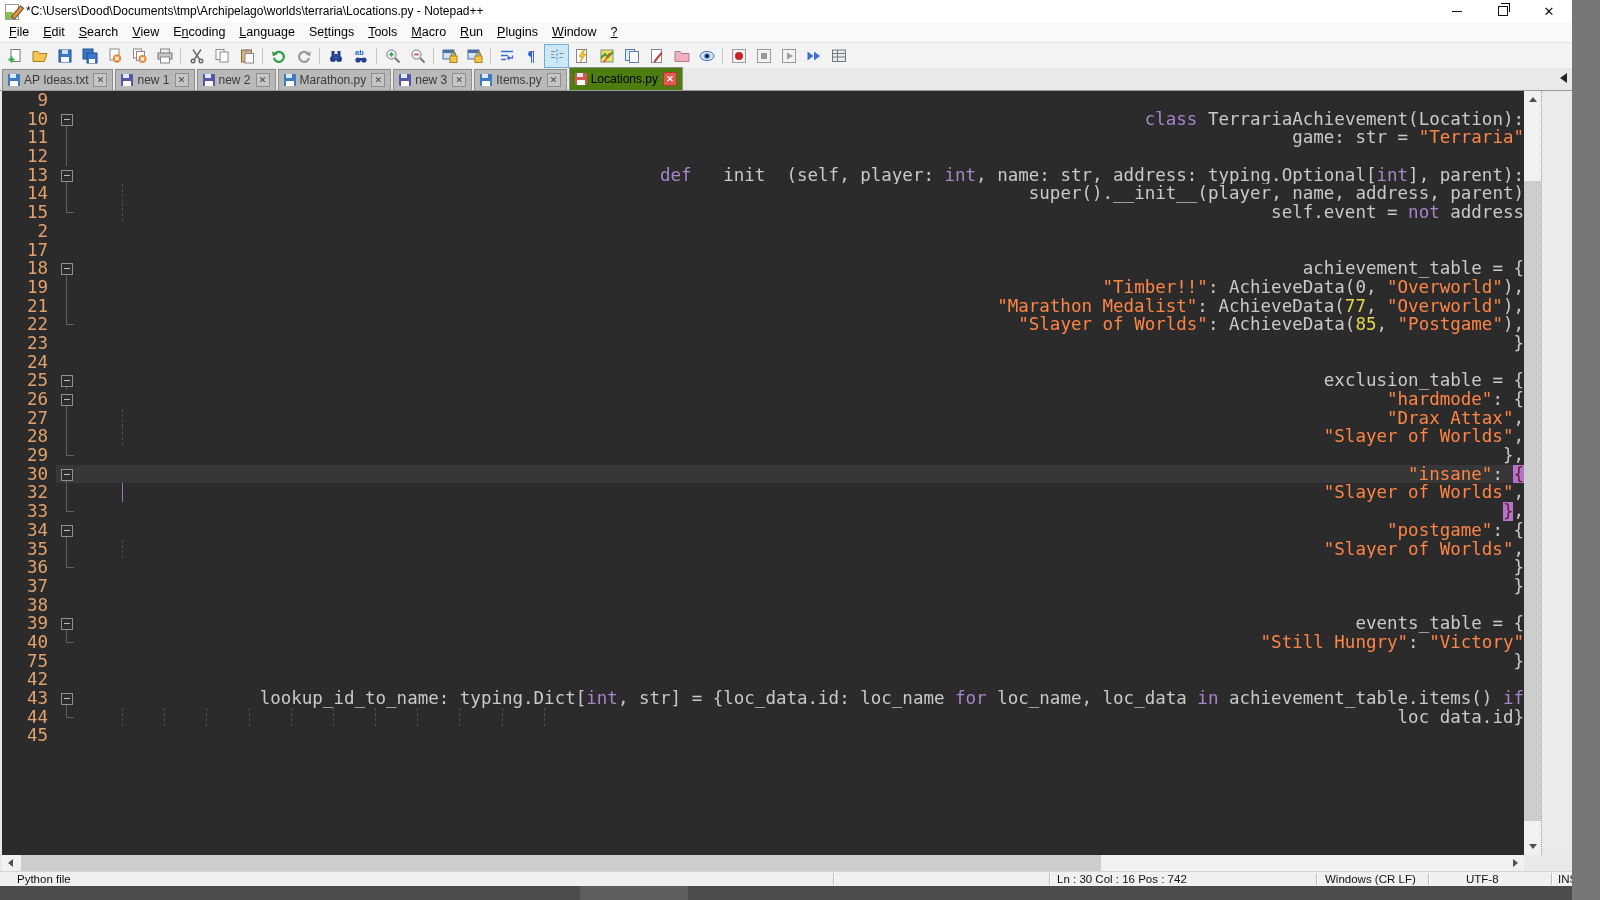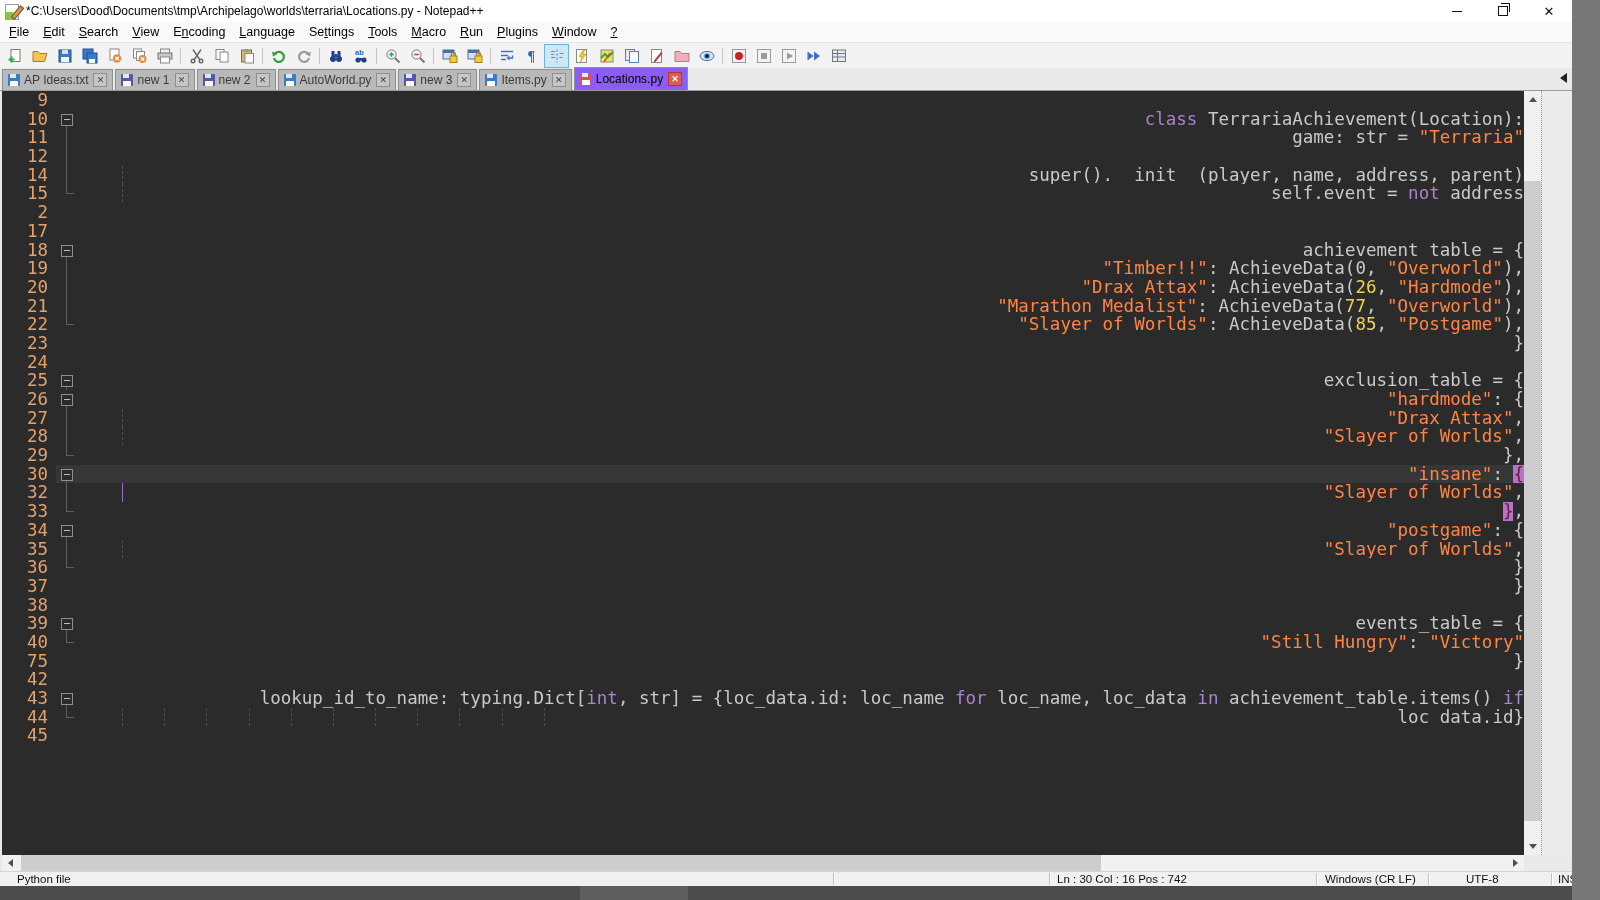--- a/index.html
+++ b/index.html
@@ -24,21 +24,21 @@
   .menu-item u{text-decoration:underline;}
   
   .toolbar{height:26px;background:#f3f3f3;display:flex;align-items:center;padding-left:2px;border-top:1px solid #e6e6e6;box-sizing:border-box;}
   .tb-btn{width:23px;height:22px;display:flex;align-items:center;justify-content:center;flex:none;border:1px solid transparent;}
   .tb-btn.active{background:#cbe8f6;border:1px solid #70b0d8;}
   .tb-sep{width:1px;height:16px;background:#c4c4c4;margin:0 3px;flex:none;}
   .tb-btn svg{display:block;}
   
   .tabbar{height:23px;background:#e9e9e9;display:flex;align-items:flex-end;position:relative;border-bottom:1px solid #9a9a9a;box-sizing:border-box;}
   .tab{height:20px;display:flex;align-items:center;background:linear-gradient(#cicic1,#b5b5b5);background:#b9b9b9;border:1px solid #8f8f8f;border-bottom:none;margin-left:2px;padding:0 5px;font-size:12px;color:#3a3a3a;white-space:nowrap;}
-  .tab.active{height:22px;background:#8b5cf6;color:#000;}
+  .tab.active{height:22px;background:#4d7c0f;color:#000;}
   .floppy{width:12px;height:12px;margin-right:4px;position:relative;flex:none;border-radius:1px;}
   .floppy:before{content:"";position:absolute;left:2px;top:0;width:6px;height:4px;background:#dce9f8;}
   .floppy:after{content:"";position:absolute;left:2px;bottom:0;width:8px;height:5px;background:#ffffff;}
   .floppy.saved{background:#3c7cc4;}
   .floppy.new{background:#5456a8;}
   .floppy.modified{background:#d95555;}
   .tab-close{width:12px;height:12px;margin-left:5px;font-size:9px;line-height:12px;text-align:center;color:#444;background:#c6c6c6;border:1px solid #8f8f8f;flex:none;}
   .tab.active .tab-close{background:#e05a4e;border-color:#b03a30;color:#fff;font-weight:bold;}
   .tab-overflow{position:absolute;right:5px;top:5px;width:0;height:0;border-top:5px solid transparent;border-bottom:5px solid transparent;border-right:7px solid #222;}
   
@@ -365,21 +365,21 @@
         <span>new 1</span>
         <span class="tab-close">✕</span>
       </div>
       <div class="tab">
         <span class="floppy new"></span>
         <span>new 2</span>
         <span class="tab-close">✕</span>
       </div>
       <div class="tab">
         <span class="floppy saved"></span>
-        <span>AutoWorld.py</span>
+        <span>Marathon.py</span>
         <span class="tab-close">✕</span>
       </div>
       <div class="tab">
         <span class="floppy new"></span>
         <span>new 3</span>
         <span class="tab-close">✕</span>
       </div>
       <div class="tab">
         <span class="floppy saved"></span>
         <span>Items.py</span>
@@ -416,20 +416,28 @@
           <span class="code"><span class="tk-d">    game: str = </span><span class="tk-str">"Terraria"</span></span>
         </div>
         <div class="line">
           <span class="ln">12</span>
           <span class="fold">
             <span class="fm-v"></span>
           </span>
           <span class="code"></span>
         </div>
         <div class="line">
+          <span class="ln">13</span>
+          <span class="fold">
+            <span class="fm-vb"></span>
+            <span class="fm-box"></span>
+          </span>
+          <span class="code"><span class="tk-d">    </span><span class="tk-kw">def</span><span class="tk-d"> __init__(self, player: </span><span class="tk-kw">int</span><span class="tk-d">, name: str, address: typing.Optional[</span><span class="tk-kw">int</span><span class="tk-d">], parent):</span></span>
+        </div>
+        <div class="line">
           <span class="ln">14</span>
           <span class="fold">
             <span class="fm-v"></span>
           </span>
           <span class="code"><span class="g" style="left: 42.16px;"></span><span class="tk-d">        super().__init__(player, name, address, parent)</span></span>
         </div>
         <div class="line">
           <span class="ln">15</span>
           <span class="fold">
             <span class="fm-end-v"></span>
@@ -454,27 +462,20 @@
             <span class="fm-box"></span>
           </span>
           <span class="code"><span class="tk-d">achievement_table = {</span></span>
         </div>
         <div class="line">
           <span class="ln">19</span>
           <span class="fold">
             <span class="fm-v"></span>
           </span>
           <span class="code"><span class="tk-d">    </span><span class="tk-str">"Timber!!"</span><span class="tk-d">: AchieveData(0, </span><span class="tk-str">"Overworld"</span><span class="tk-d">),</span></span>
-        </div>
-        <div class="line">
-          <span class="ln">20</span>
-          <span class="fold">
-            <span class="fm-v"></span>
-          </span>
-          <span class="code"><span class="tk-d">    </span><span class="tk-str">"Drax Attax"</span><span class="tk-d">: AchieveData(</span><span class="tk-num">26</span><span class="tk-d">, </span><span class="tk-str">"Hardmode"</span><span class="tk-d">),</span></span>
         </div>
         <div class="line">
           <span class="ln">21</span>
           <span class="fold">
             <span class="fm-v"></span>
           </span>
           <span class="code"><span class="tk-d">    </span><span class="tk-str">"Marathon Medalist"</span><span class="tk-d">: AchieveData(</span><span class="tk-num">77</span><span class="tk-d">, </span><span class="tk-str">"Overworld"</span><span class="tk-d">),</span></span>
         </div>
         <div class="line">
           <span class="ln">22</span>

